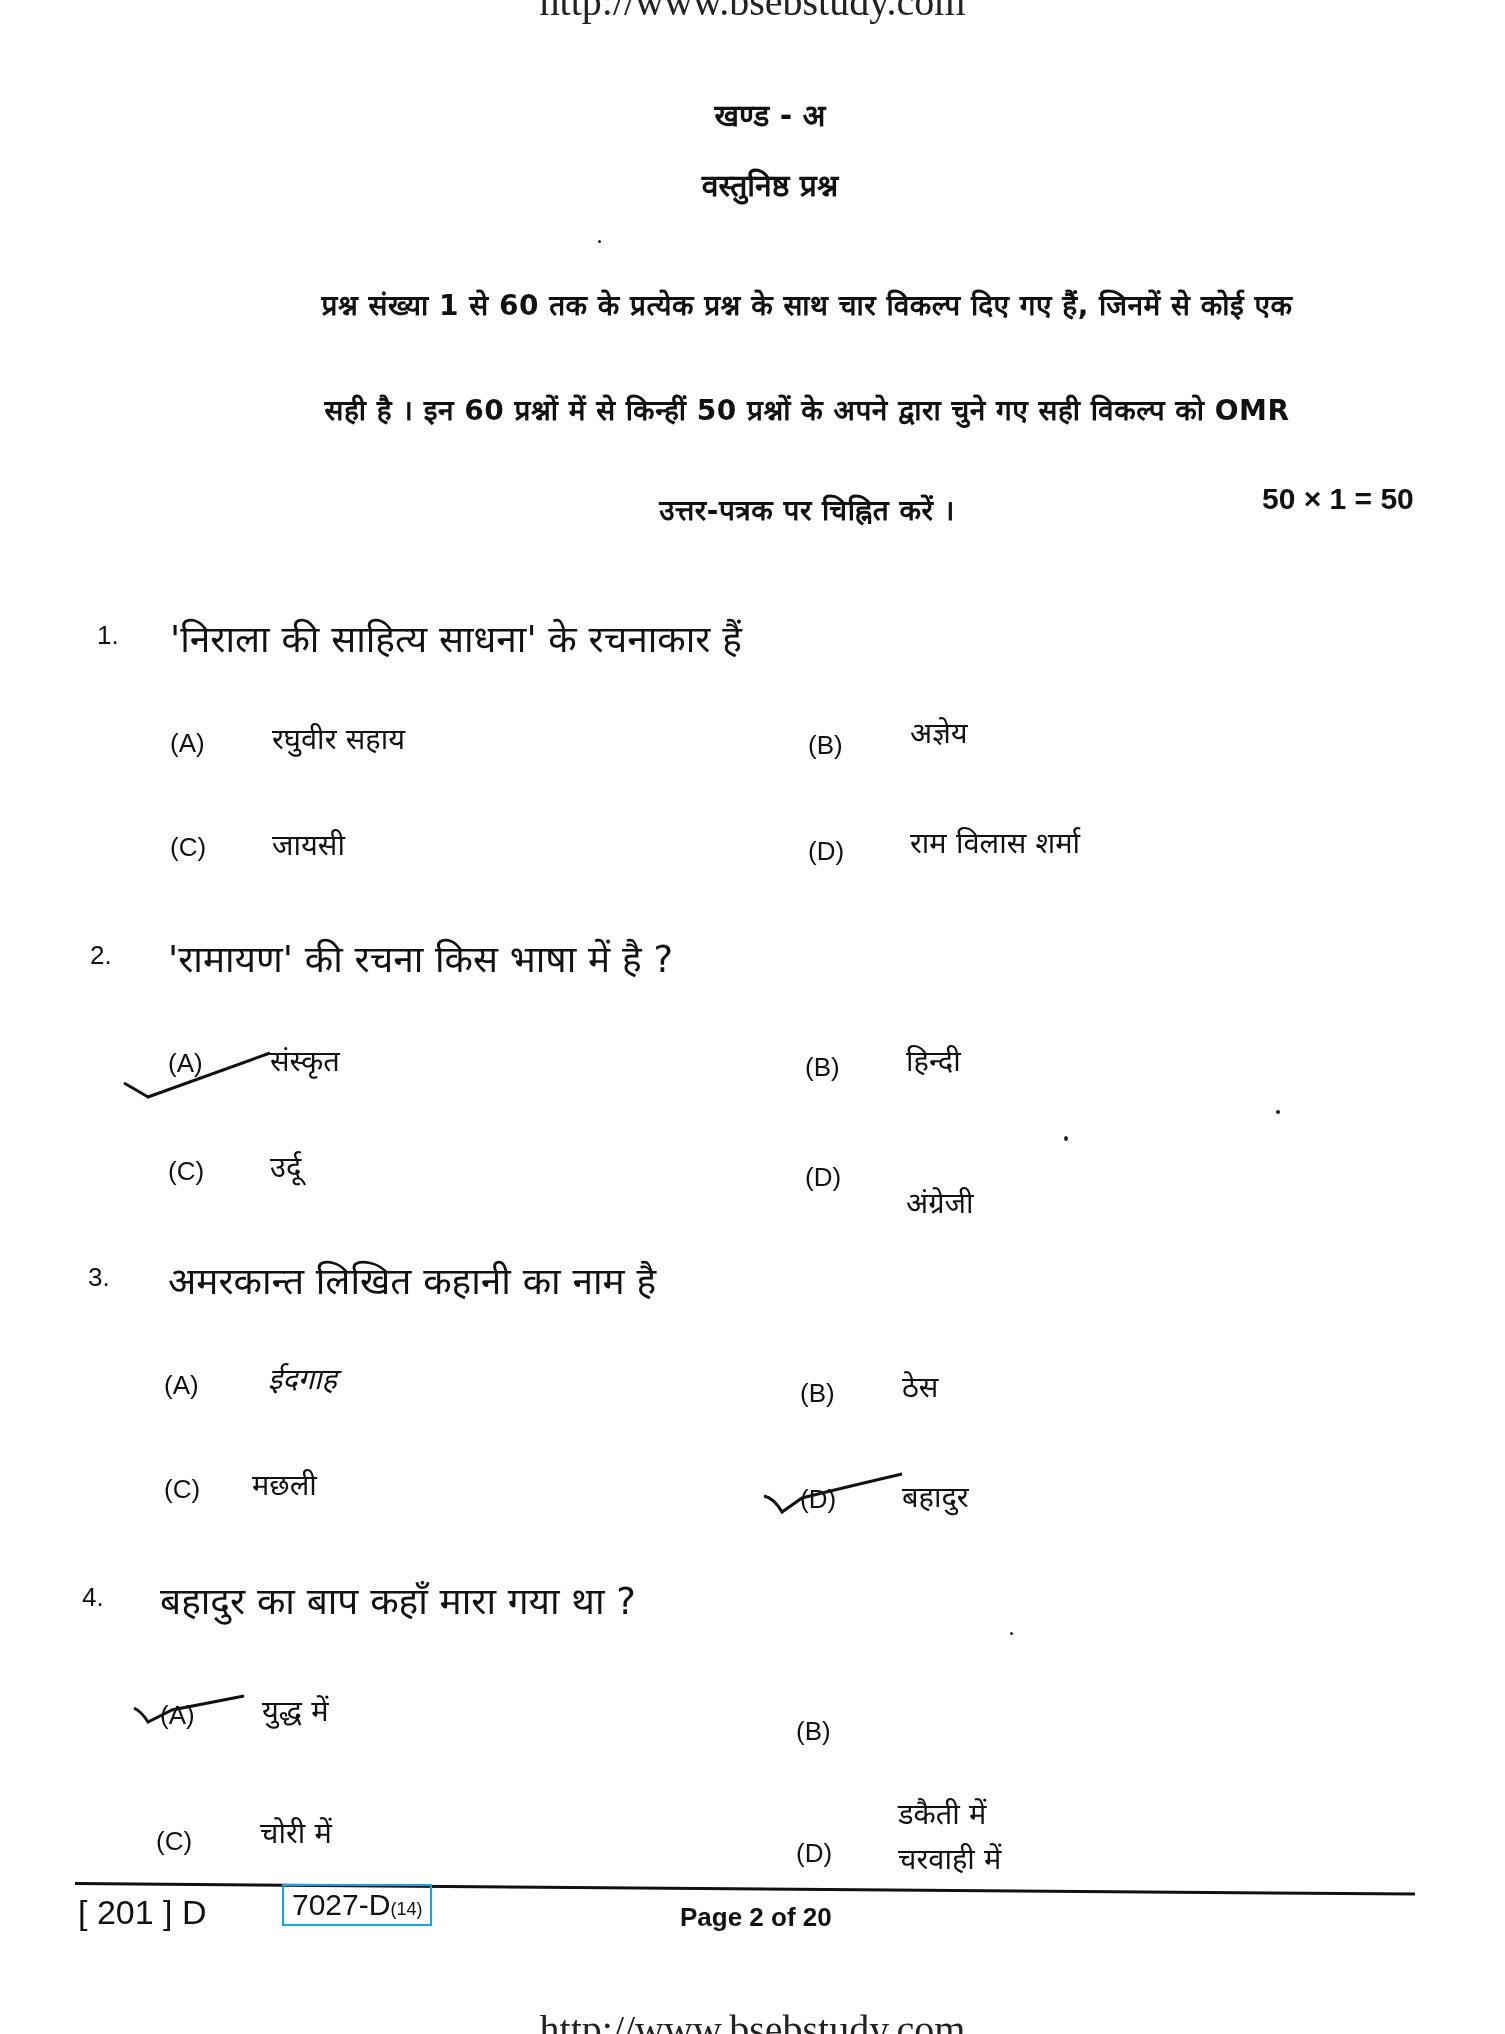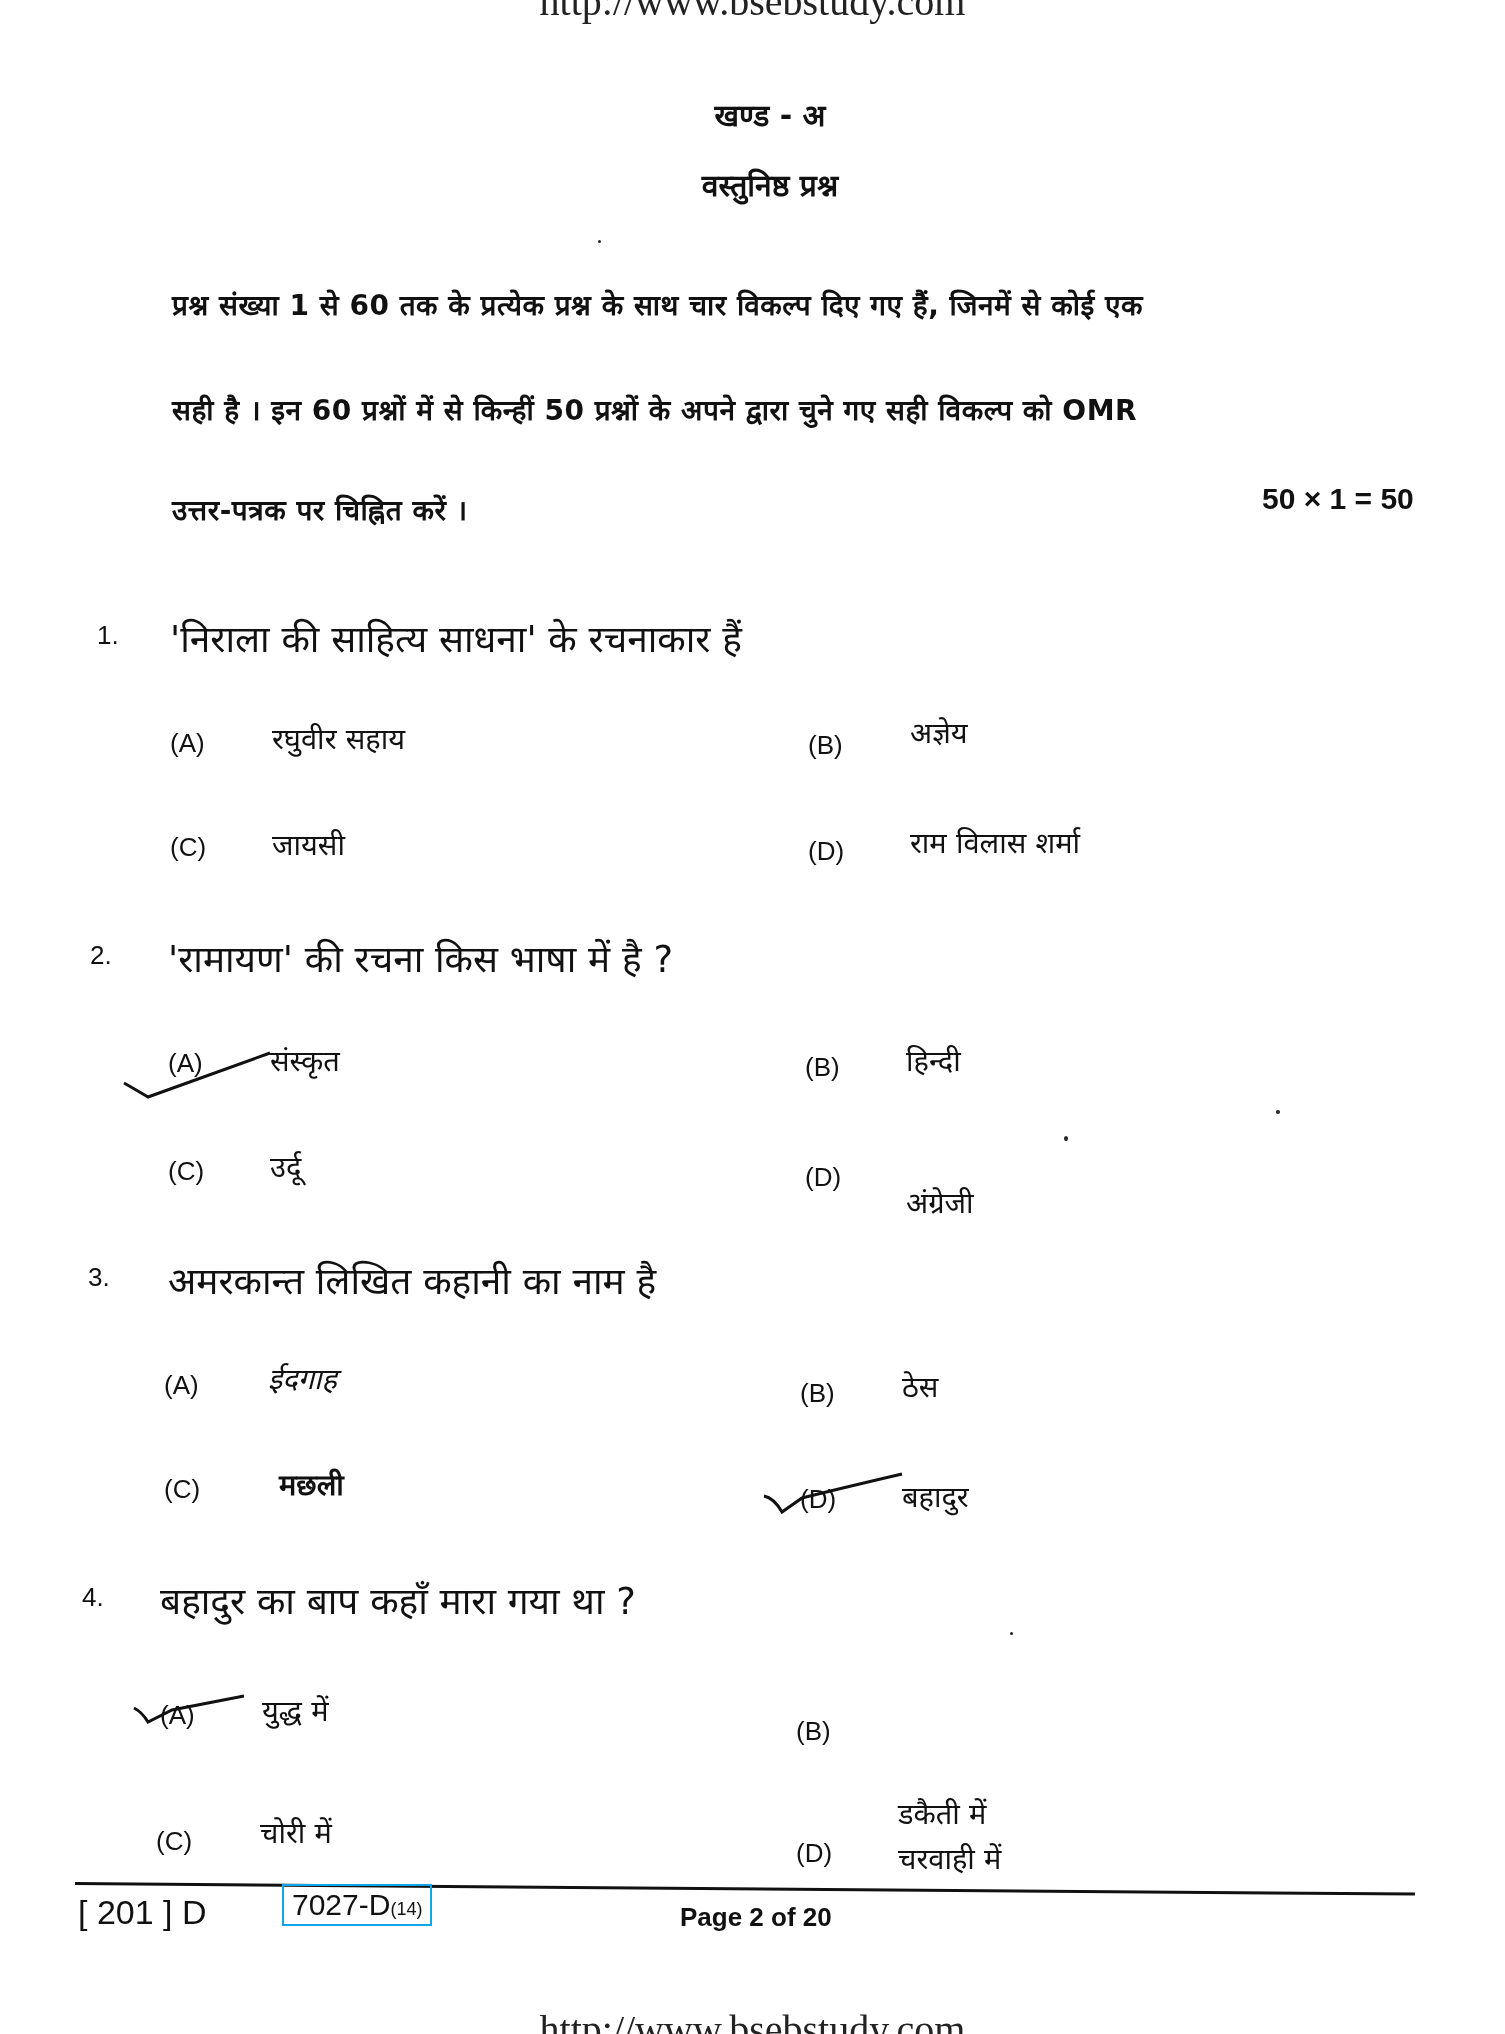--- a/index.html
+++ b/index.html
@@ -14,21 +14,21 @@
     .url-top { top: -22px; }
     .url-bottom { top: 2006px; }
     .section-title {
       position: absolute; left: 0; width: 1540px; text-align: center;
       font-weight: bold; font-size: 30px;
     }
     .st1 { top: 94px; }
     .st2 { top: 164px; }
     .instr {
       position: absolute; left: 172px; width: 1270px;
-      font-weight: bold; font-size: 28px; letter-spacing: 0.5px;
+      font-weight: bold; font-size: 28px; letter-spacing: 0.5px; text-align: center;
     }
     .instr1 { top: 285px; }
     .instr2 { top: 390px; }
     .instr3 { top: 490px; }
     .marks {
       position: absolute; left: 1262px; top: 482px;
       font-weight: bold; font-size: 30px; font-family: "Liberation Sans", sans-serif; text-align: right;
     }
     .q {
       position: absolute; font-size: 37px;
@@ -107,21 +107,21 @@
 </div>
 
 <div>
   <span class="qnum" style="left:88px; top:1262px;">3.</span>
   <span class="q" style="left:168px; top:1254px;">अमरकान्त लिखित कहानी का नाम है</span>
   <span class="opt-label" style="left:164px; top:1370px;">(A)</span>
   <span class="opt-text" style="left:268px; top:1358px;font-style:italic;">ईदगाह</span>
   <span class="opt-label" style="left:800px; top:1378px;">(B)</span>
   <span class="opt-text" style="left:902px; top:1366px;">ठेस</span>
   <span class="opt-label" style="left:164px; top:1474px;">(C)</span>
-  <span class="opt-text" style="left:279px; top:1464px;font-weight:bold;">मछली</span>
+  <span class="opt-text" style="left:252px; top:1464px;">मछली</span>
   <span class="opt-label" style="left:800px; top:1484px;">(D)</span>
   <span class="opt-text" style="left:902px; top:1476px;">बहादुर</span>
   <svg class="tick" style="left:762px; top:1468px;" width="150" height="50">
     <path d="M2 28 Q12 30 20 44 L40 30 Q80 20 140 6" stroke="#111" stroke-width="3" fill="none"></path>
   </svg>
 </div>
 
 <div>
   <span class="qnum" style="left:82px; top:1582px;">4.</span>
   <span class="q" style="left:160px; top:1574px;">बहादुर का बाप कहाँ मारा गया था ?</span>

